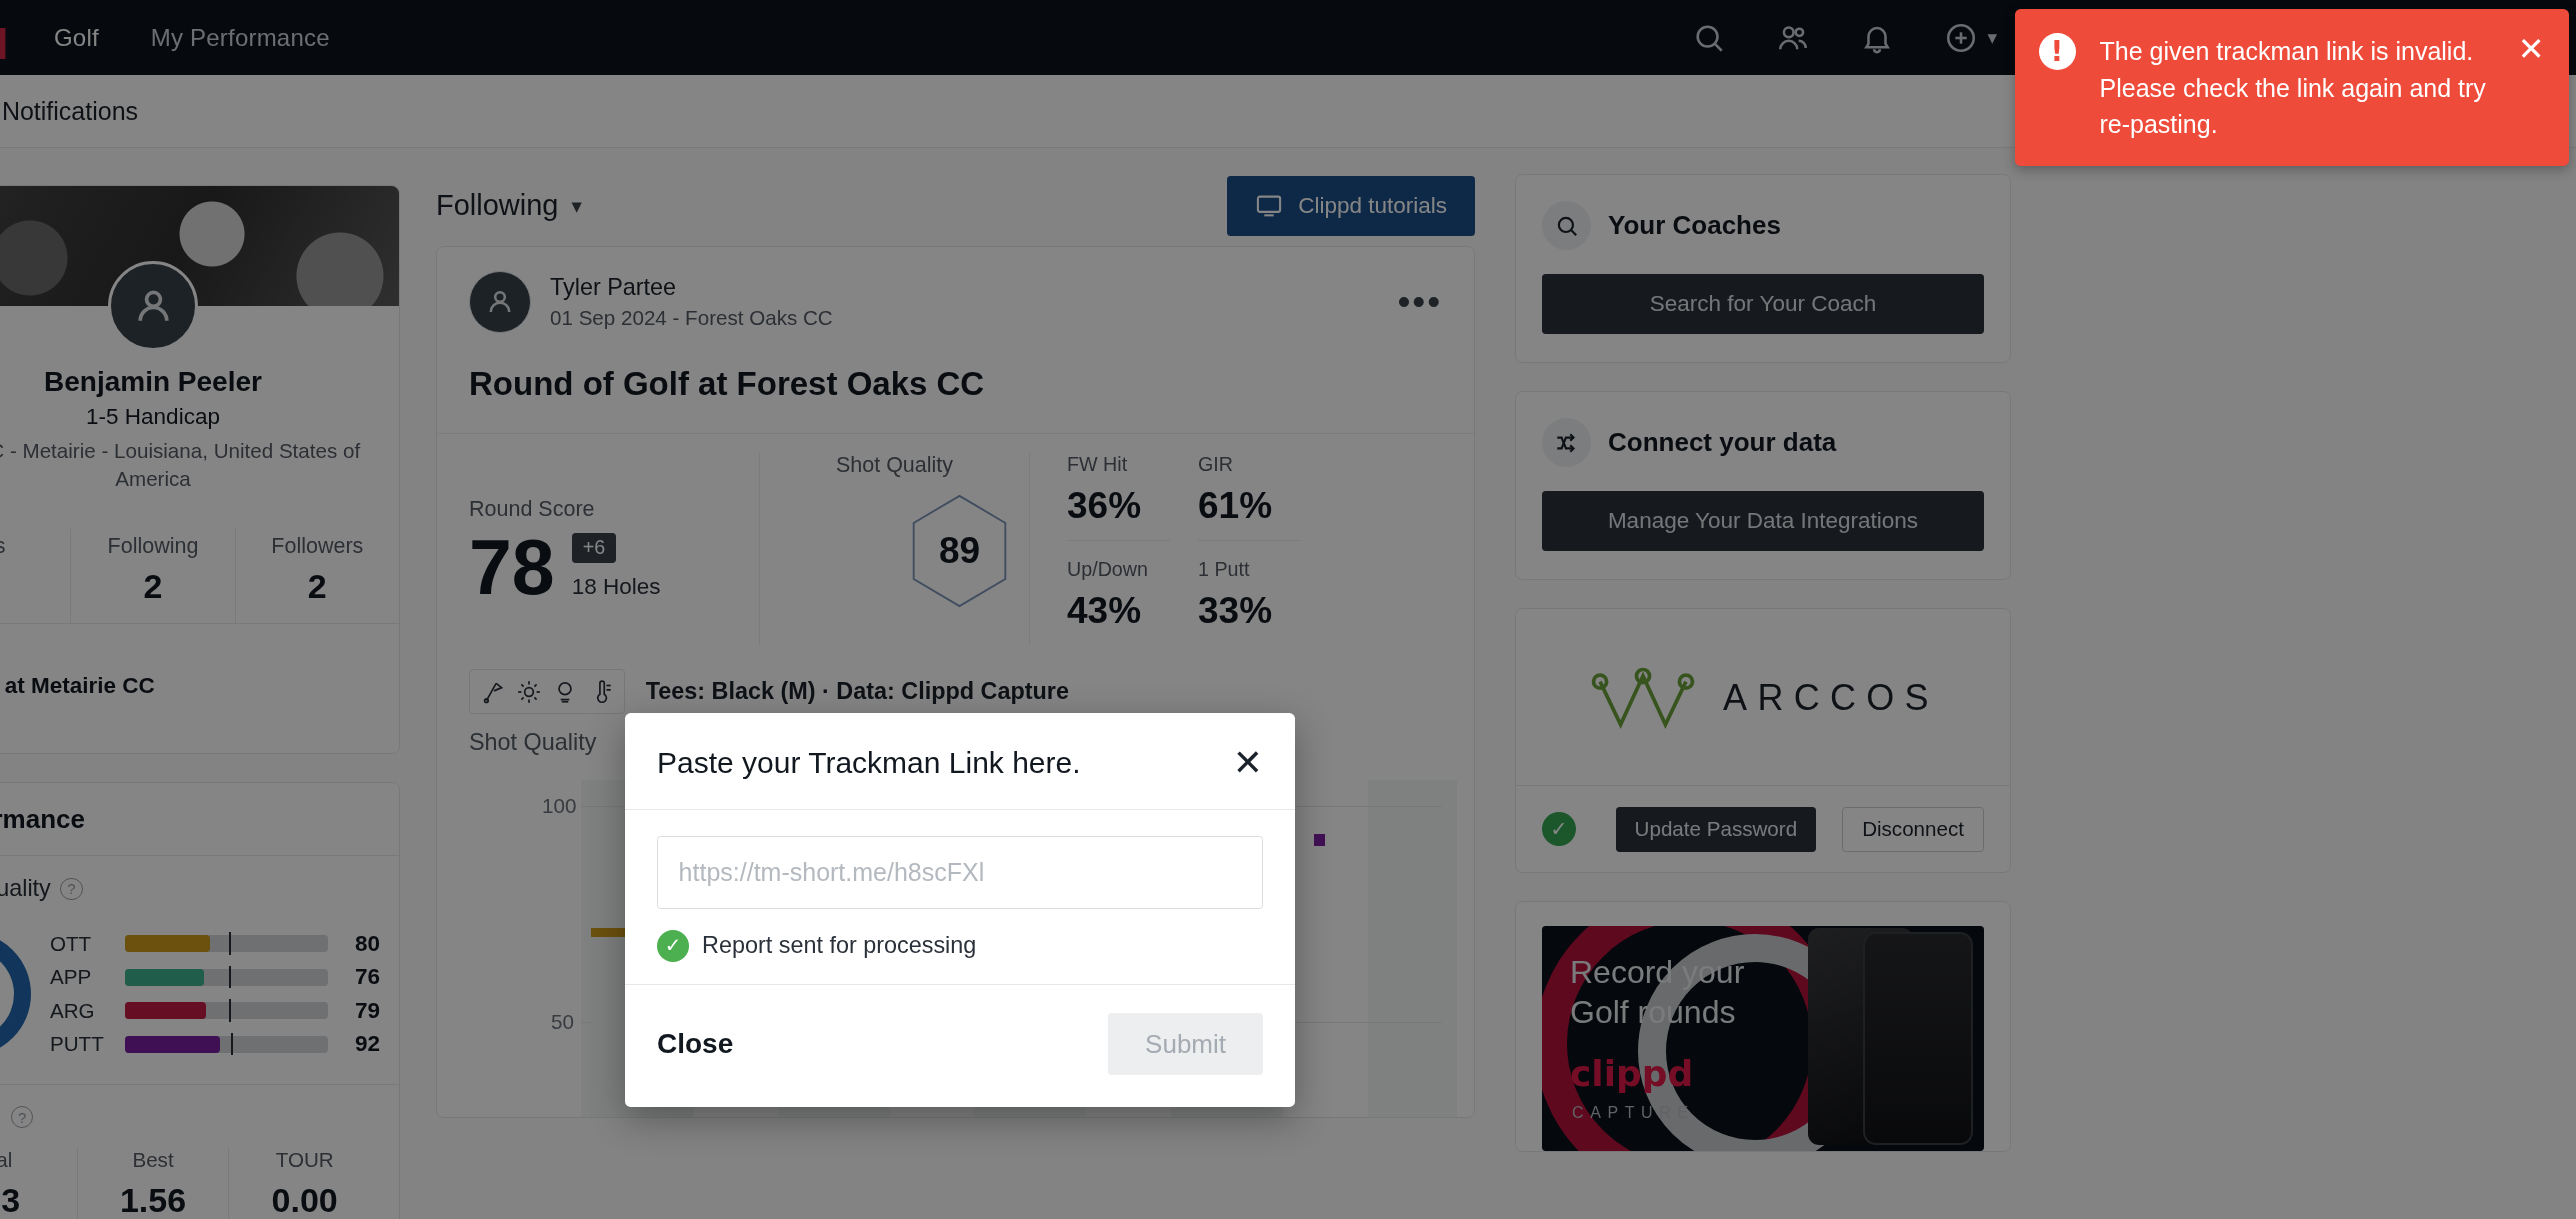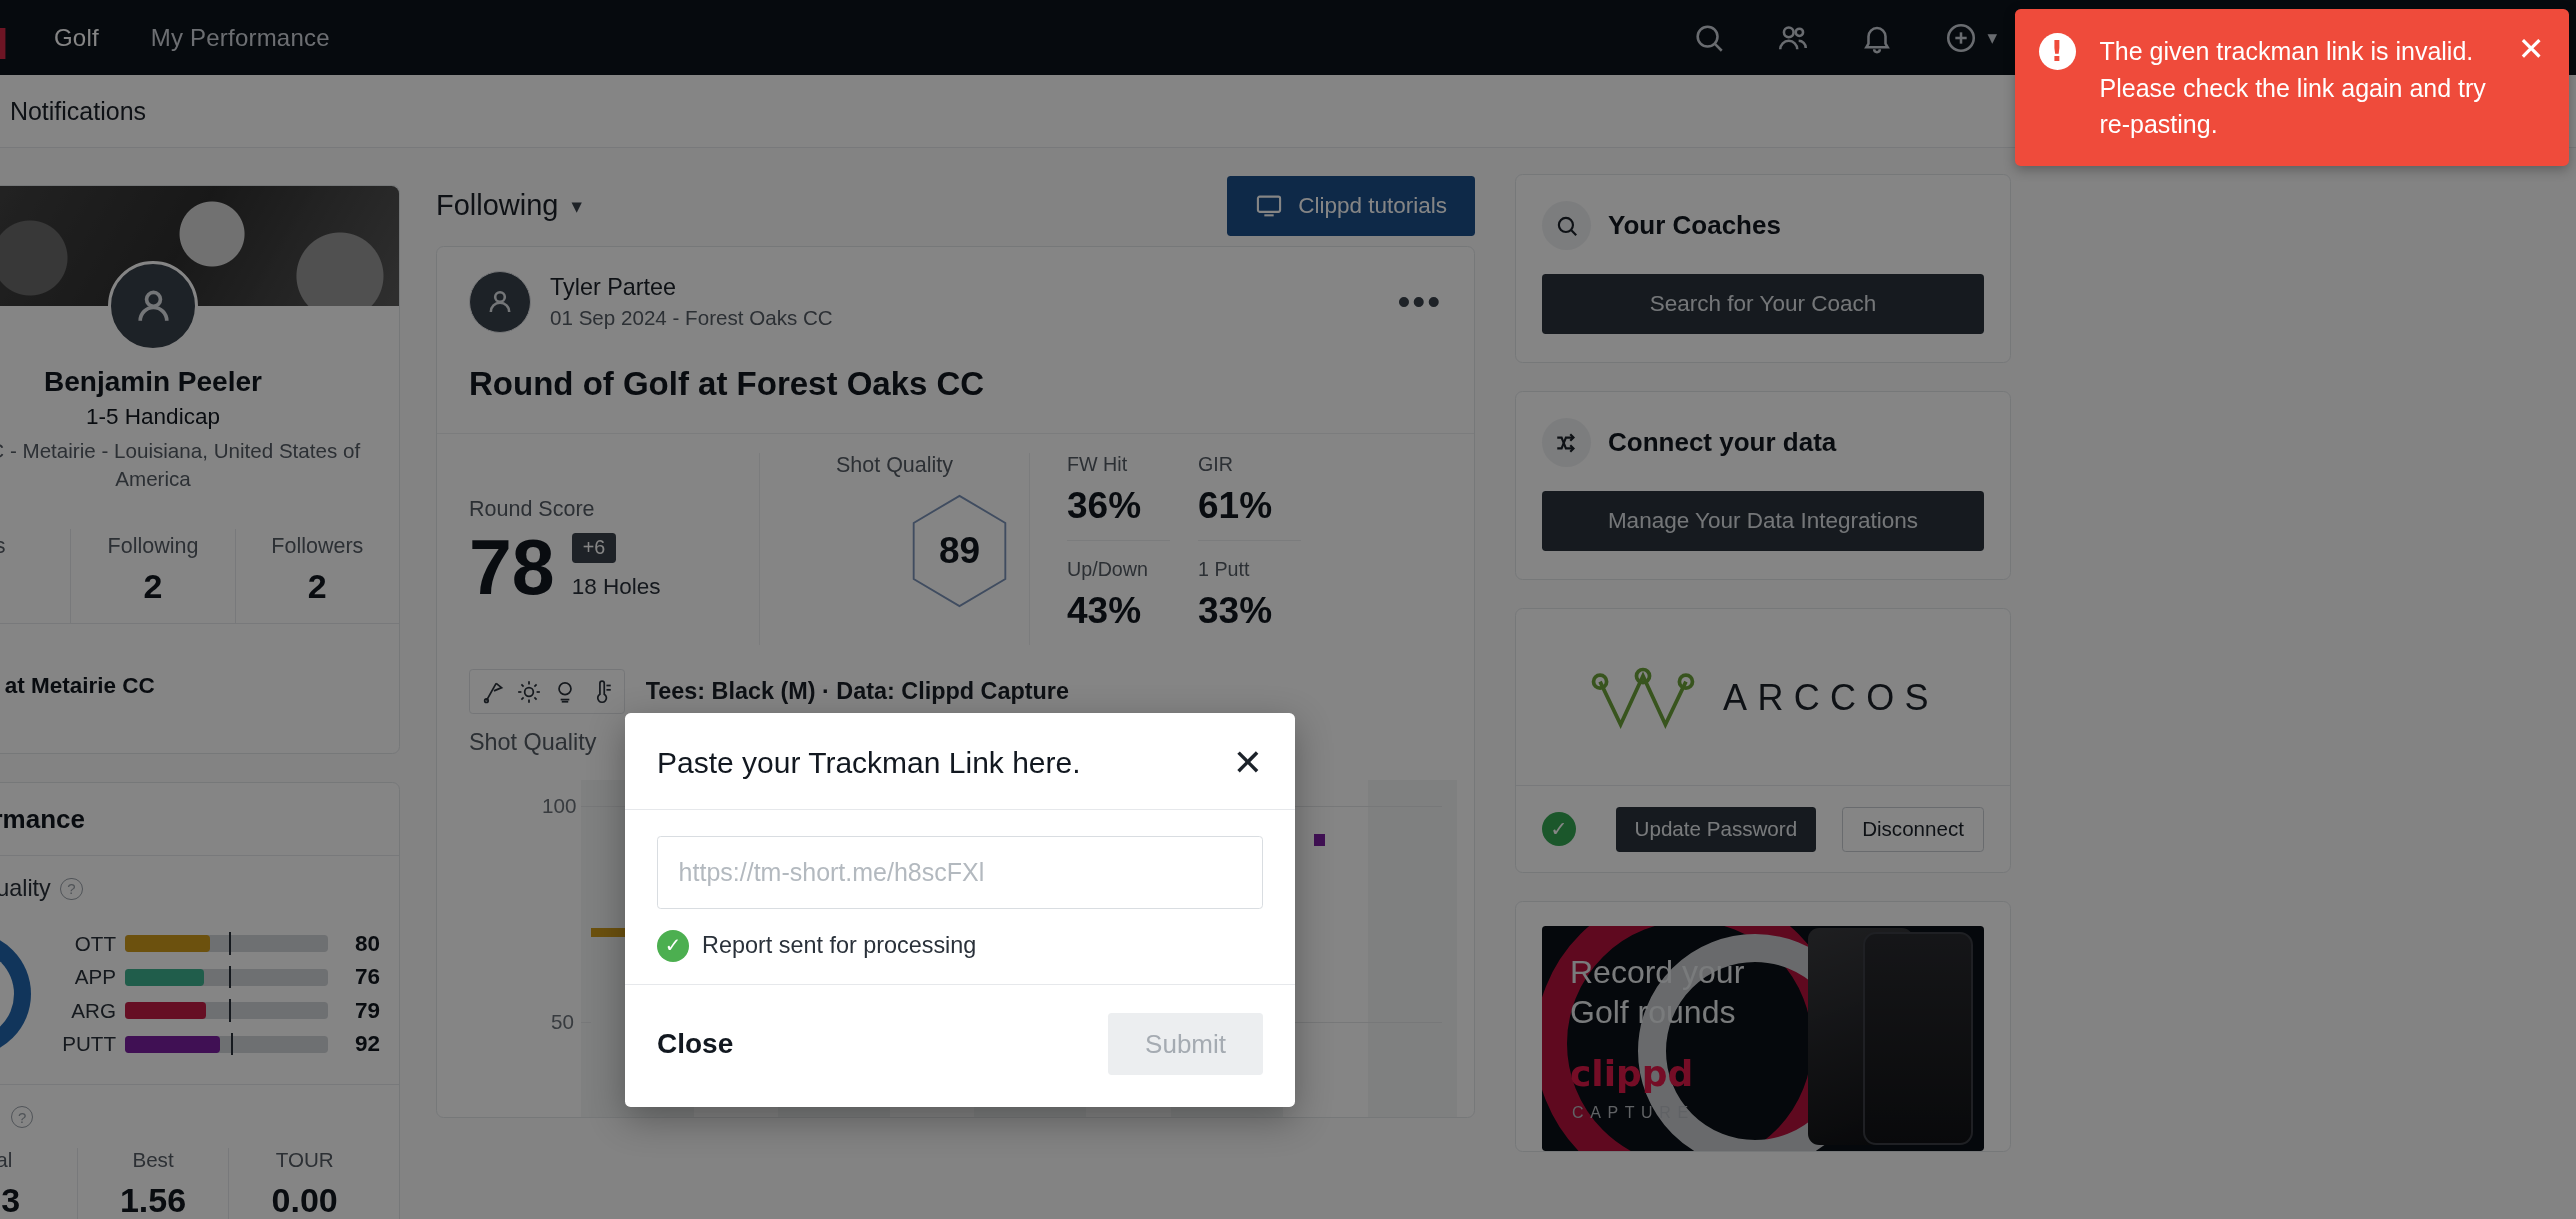--- a/index.html
+++ b/index.html
@@ -51,21 +51,21 @@
     width: 47px; height: 47px; border-radius: 50%;
     background: #39424c; border: 1.4px solid #5d666f;
     display: flex; align-items: center; justify-content: center;
   }
   #avatar-top svg { width: 28px; height: 28px; stroke:#c9cfd6; fill:none; stroke-width:1.8;}
 
   
   #notif-bar {
     position: absolute; top: 75px; left: 0; width: 2576px; height: 73px;
     background: #ffffff; display: flex; align-items: center;
-    padding-left: 8px; z-index: 10; border-bottom: 0.9px solid #e6e8eb;
+    padding-left: 0px; z-index: 10; border-bottom: 0.9px solid #e6e8eb;
   }
   #notif-bar .txt { font-size: 25px; color: #1c222a; padding-left: 1.9px; }
 
   
   #content {
     position: absolute; top: 148px; left: 0; width: 2576px; height: 1072px;
     background: #fbfbfc; z-index: 5;
   }
 
   
@@ -114,21 +114,21 @@
            color:#9aa1a9; font-size:15px; display:flex;align-items:center;justify-content:center;}
   .pq-row { display:flex; align-items:center; margin-top: 20.6px; gap: 19px; }
   .donut { width: 124px; height: 124px; border-radius: 50%;
            background: conic-gradient(#2166ae 0 84%, #e8eaec 84% 100%);
            display:flex;align-items:center;justify-content:center; flex: 0 0 auto; margin-left:-19px;}
   .donut .hole { width: 90px;height:90px;border-radius:50%;background:#fff;
                  display:flex;align-items:center;justify-content:center;
                  font-size:37px;font-weight:700;color:#121820;}
   .bars { flex:1; }
   .bar-row { display:flex; align-items:center; gap: 9.4px; margin: 7.5px 0; }
-  .bar-lab { width: 66px; font-size: 20.6px; color:#2a313a; text-align:right; }
+  .bar-lab { width: 66px; font-size: 20.6px; color:#2a313a; text-align:left; }
   .bar-track { position:relative; flex:1; height: 17px; background:#d4d7da; border-radius: 3.7px; }
   .bar-fill { position:absolute; left:0; top:0; bottom:0; border-radius: 3.7px; }
   .bar-tick { position:absolute; top:-2.8px; bottom:-2.8px; width:2.8px; background:#2a313a; }
   .bar-val { width: 43px; font-size: 22.5px; font-weight:700; color:#121820; text-align:right; }
   .sg-grid { display:flex; margin-top: 17px; }
   .sgc { flex:1; text-align:center; }
   .sgc + .sgc { border-left:0.9px solid #e6e8eb; }
   .sgc .lbl { font-size:20.6px; color:#555c65; }
   .sgc .val { font-size:34px; font-weight:700; color:#121820; margin-top:9.4px; }
 

